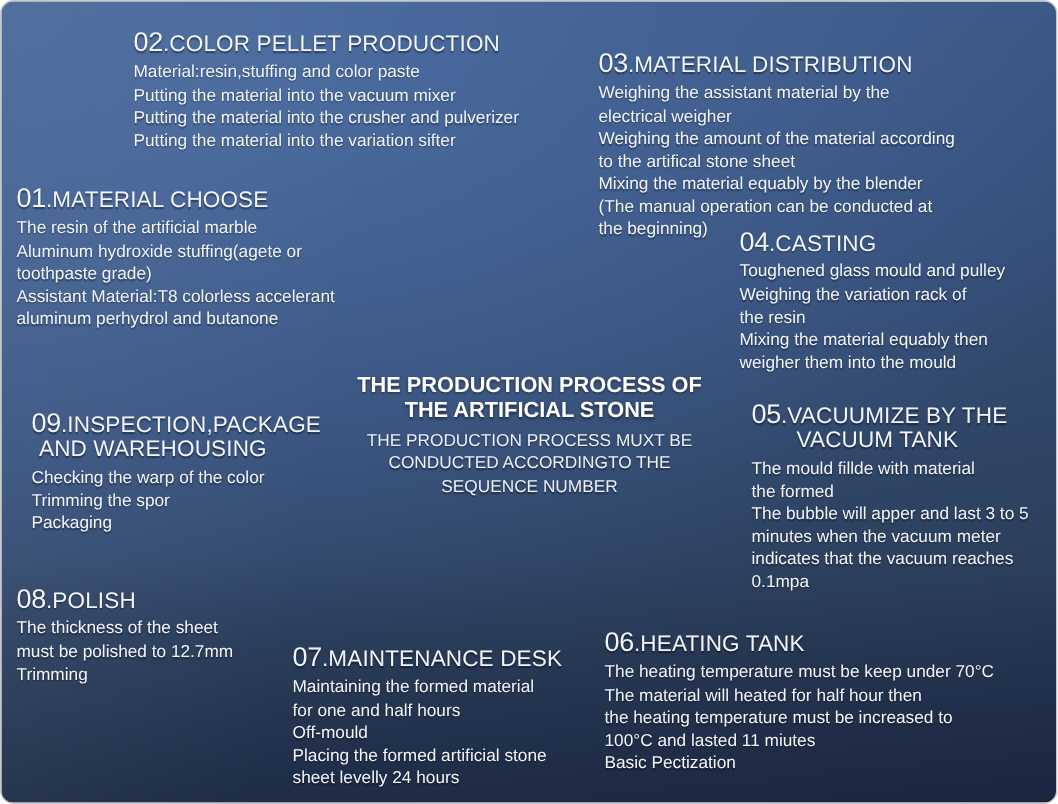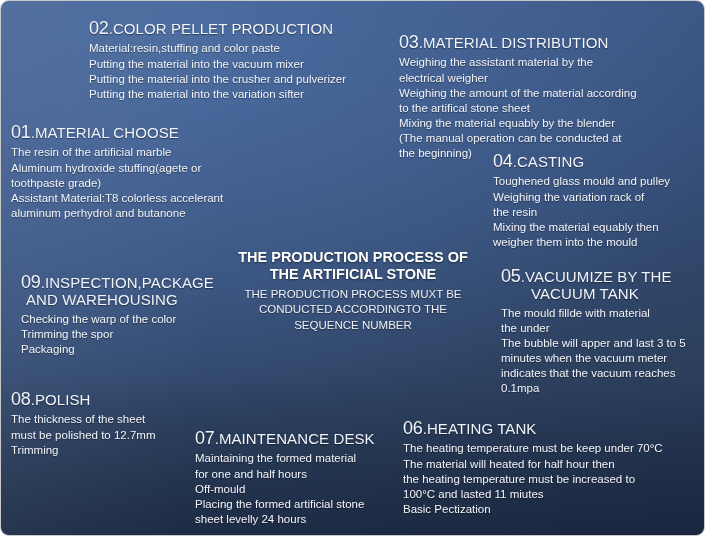--- a/index.html
+++ b/index.html
@@ -178,21 +178,21 @@
     </div>
   </div>
 
   <div class="block" id="s05">
     <div class="heading wrap">
       <span class="num">05</span><span class="dot">.</span><span class="ttl">VACUUMIZE BY THE</span>
       <span class="line2">VACUUM TANK</span>
     </div>
     <div class="body-text">
       <div>The mould fillde with material</div>
-      <div>the under</div>
+      <div>the formed</div>
       <div>The bubble will apper and last 3 to 5</div>
       <div>minutes when the vacuum meter</div>
       <div>indicates that the vacuum reaches</div>
       <div>0.1mpa</div>
     </div>
   </div>
 
   <div class="block" id="s09">
     <div class="heading wrap">
       <span class="num">09</span><span class="dot">.</span><span class="ttl">INSPECTION,PACKAGE</span>

